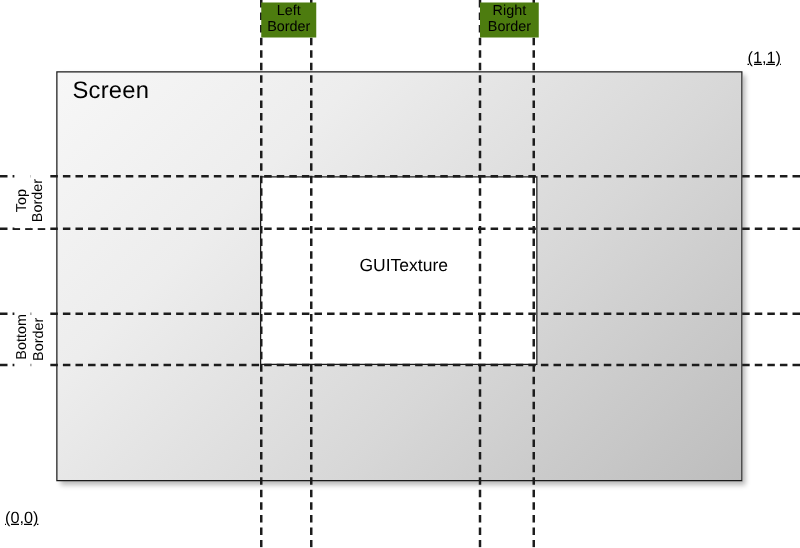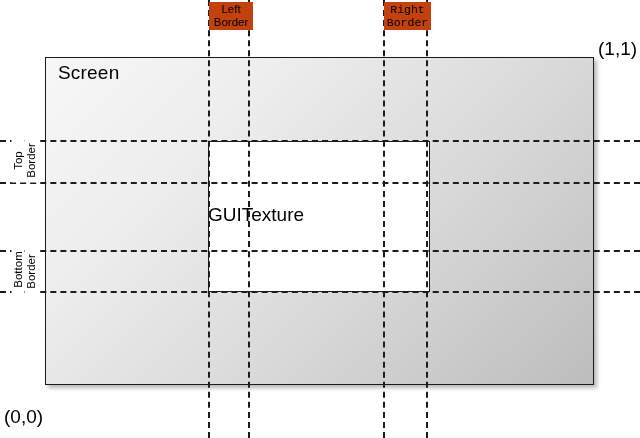--- a/index.html
+++ b/index.html
@@ -48,22 +48,22 @@
     height: 151px;
     border: 1.6px solid #1a1a1a;
     box-sizing: border-box;
     background: #ffffff;
   }
   .gui-label {
     position: absolute;
     left: 208px;
     top: 204px;
     width: 230px;
-    text-align: left;
-    font-size: 19px;
+    text-align: center;
+    font-size: 14px;
     color: #000;
   }
 
   
   .vline {
     position: absolute;
     top: 0;
     height: 438px;
     width: 0;
     border-left: 2.2px dashed #1c1c1c;
@@ -76,40 +76,41 @@
     border-top: 2.2px dashed #1c1c1c;
   }
 
   
   .top-label {
     position: absolute;
     text-align: center;
     font-size: 11.5px;
     line-height: 13px;
     color: #000;
-    background: #c2410c;
+    background: #4d7c0f;
     padding: 1px 2px;
   }
   .side-label {
     position: absolute;
     font-size: 11.5px;
     line-height: 13px;
     color: #000;
     background: #ffffff;
     white-space: nowrap;
     transform-origin: center center;
     transform: rotate(-90deg);
     padding: 0 1px;
   }
 
   
   .coord {
     position: absolute;
-    font-size: 19px;
+    font-size: 13px;
     color: #000;
+    text-decoration: underline;
   }
   .coord-tr { left: 598px; top: 38px; }
   .coord-bl { left: 4px;  top: 390px; margin-top: 16px; }
 </style>
 </head>
 <body>
 
 <div id="stage">
 
   <div class="screen-rect"></div>
@@ -126,21 +127,21 @@
   <div class="hline" style="top:140px;"></div>
   <div class="hline" style="top:182px;"></div>
   <div class="hline" style="top:250px;"></div>
   <div class="hline" style="top:291px;"></div>
 
   <div class="top-label" style="left:209px; top:2px; width:40px;">
     <div>Left</div>
     <div>Border</div>
   </div>
 
-  <div class="top-label" style="left:384px; top:2px; width:43px;font-family:Liberation Mono, monospace;">
+  <div class="top-label" style="left:384px; top:2px; width:43px;">
     <div>Right</div>
     <div>Border</div>
   </div>
 
   <div class="side-label" style="left:-4px; top:154px; width:42px; text-align:center;">Top</div>
   <div class="side-label" style="left:9px; top:154px; width:42px; text-align:center;">Border</div>
 
   <div class="side-label" style="left:-8px; top:263px; width:50px; text-align:center;">Bottom</div>
   <div class="side-label" style="left:8px; top:265px; width:45px; text-align:center;">Border</div>
 

